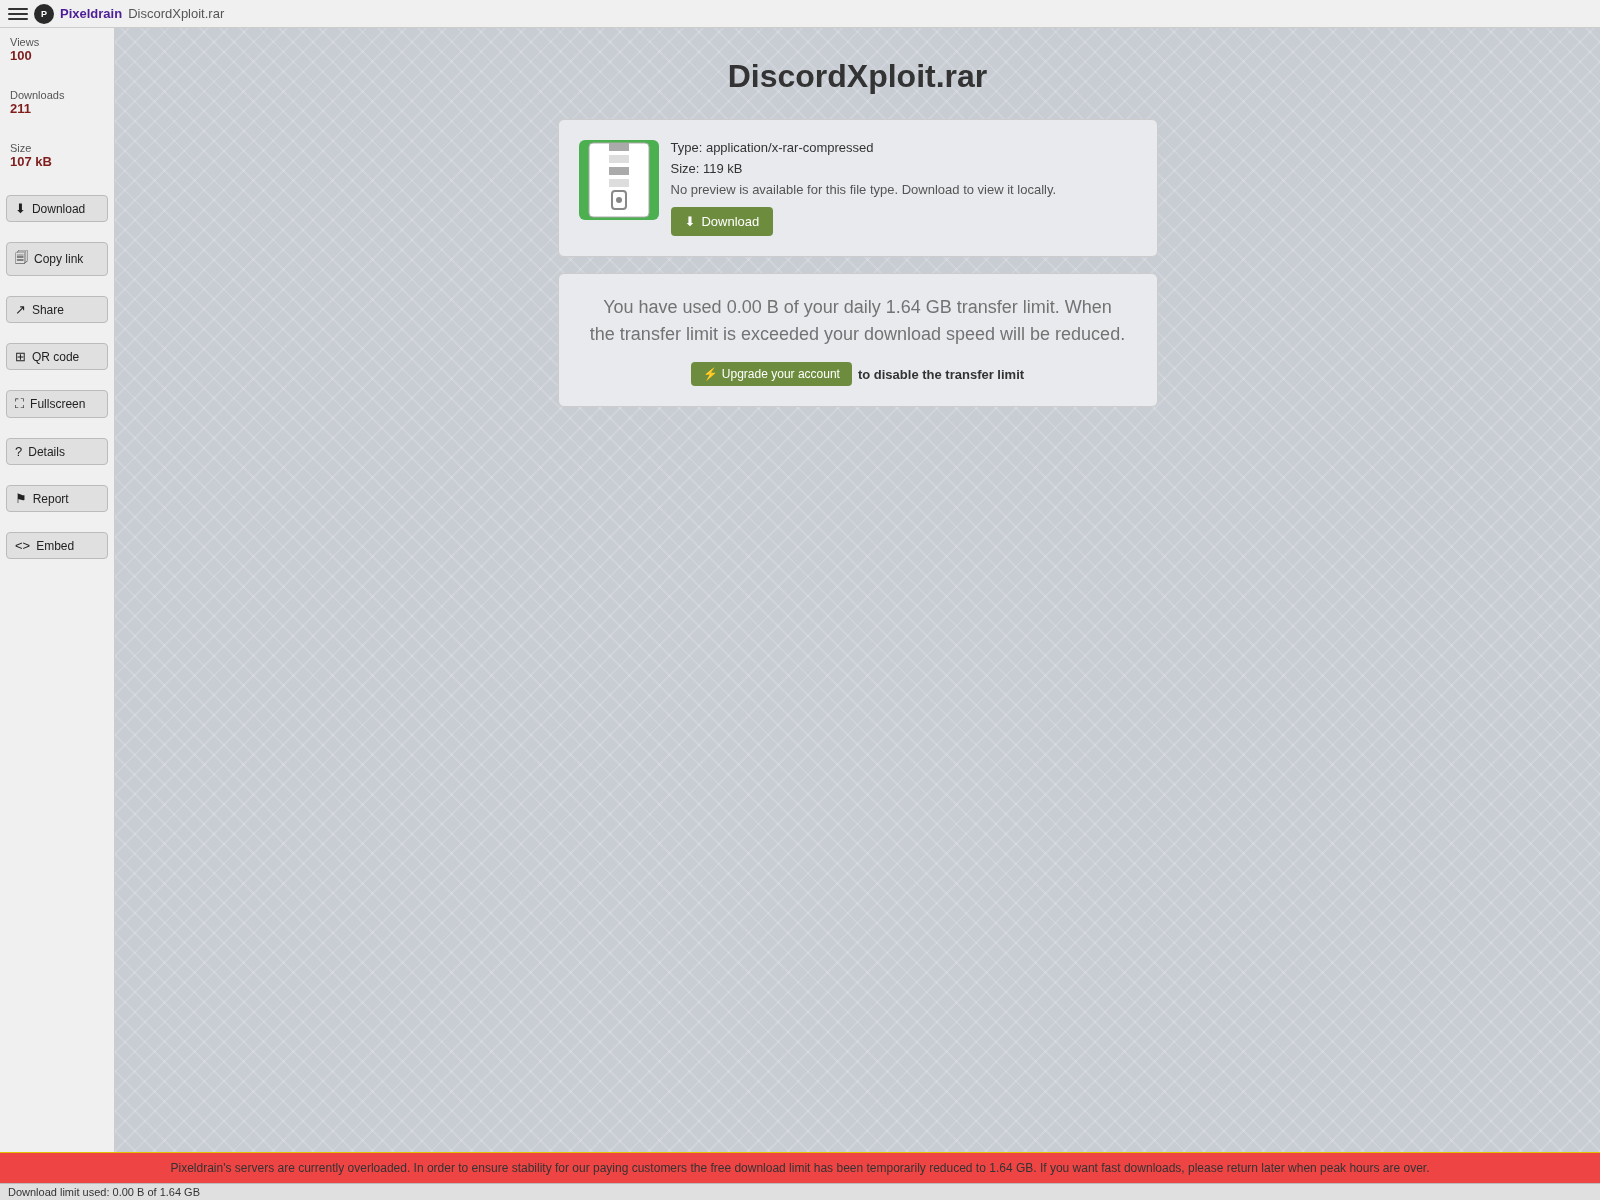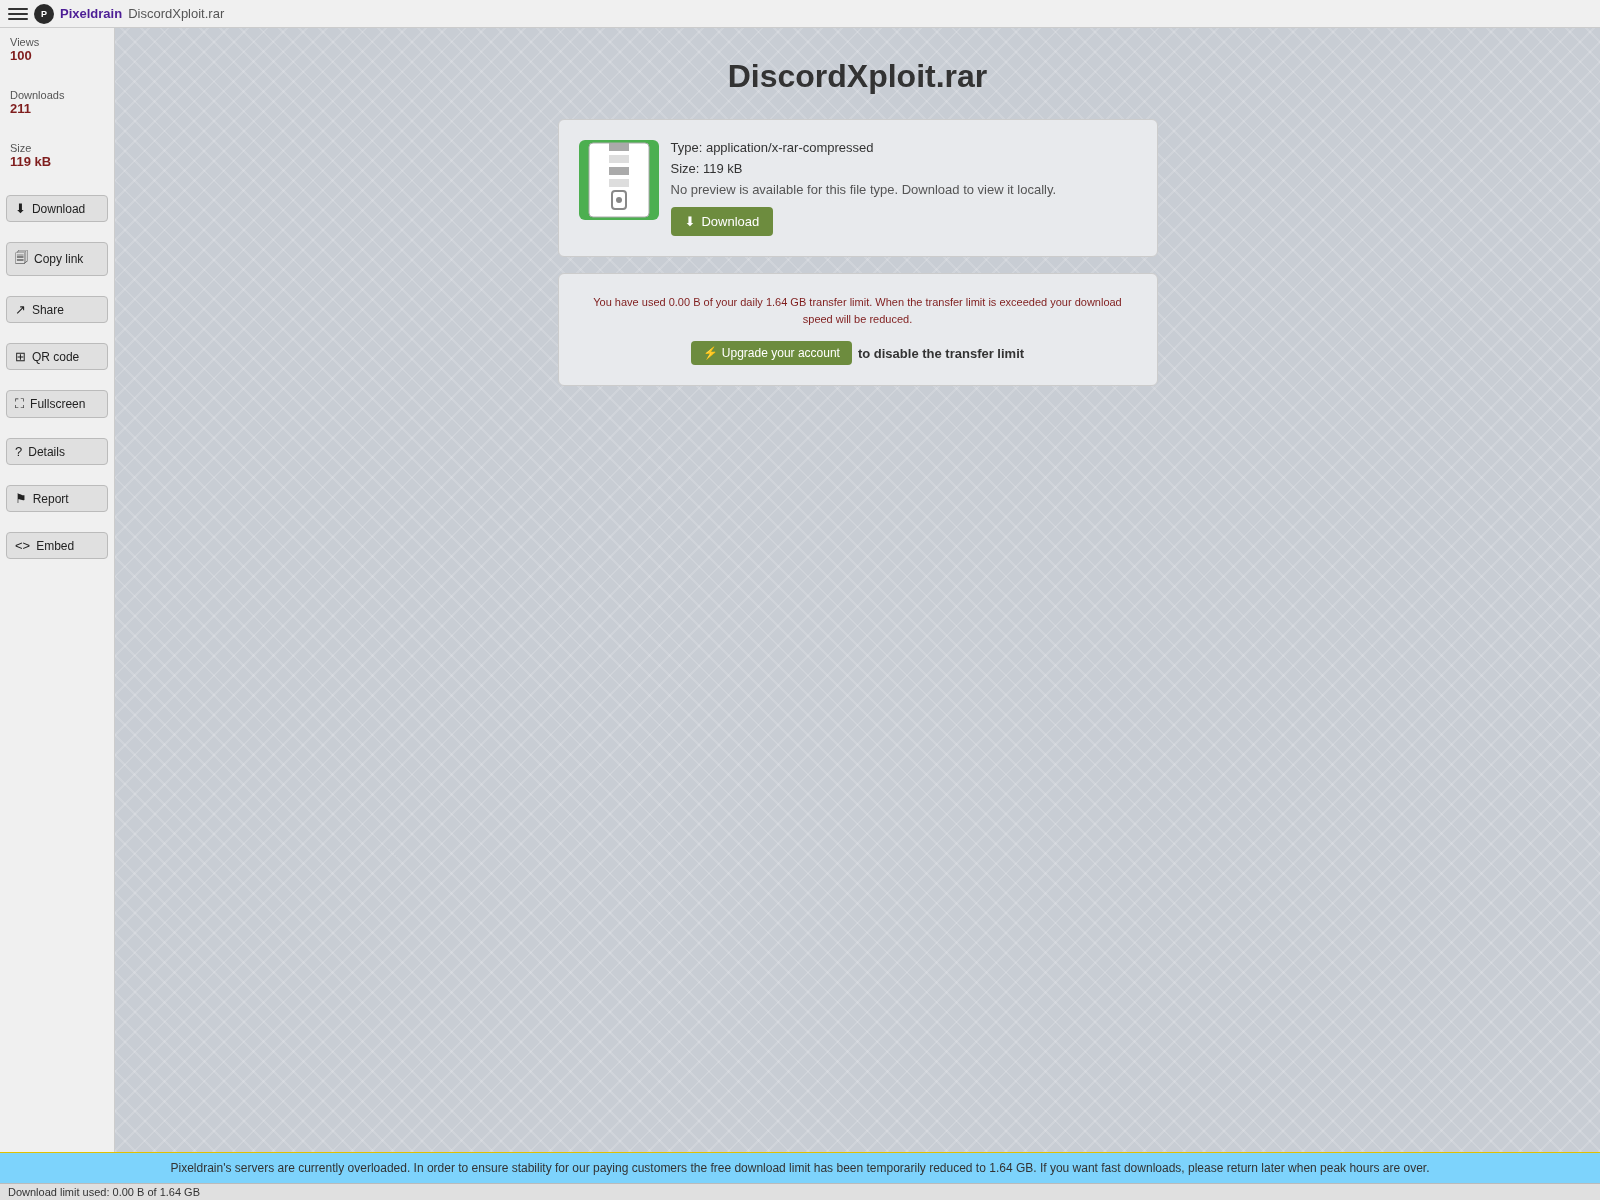--- a/index.html
+++ b/index.html
@@ -186,22 +186,22 @@
     .transfer-card {
       background: #e8eaed;
       border: 1px solid #ccc;
       border-radius: 6px;
       padding: 20px 30px;
       width: 600px;
       max-width: 100%;
       text-align: center;
     }
     .transfer-card p {
-      font-size: 11px;
-      color: #7f1d1d;
+      font-size: 18px;
+      color: #737373;
       margin-bottom: 14px;
       line-height: 1.5;
     }
     .upgrade-row {
       display: flex;
       align-items: center;
       justify-content: center;
       gap: 6px;
     }
     .upgrade-btn {
@@ -217,21 +217,21 @@
       gap: 4px;
     }
     .upgrade-text {
       font-size: 13px;
       color: #333;
       font-weight: bold;
     }
 
     
     .bottom-notif {
-      background: #7dd3fc;
+      background: #ef4444;
       border-top: 1px solid #e0c000;
       padding: 8px 16px;
       font-size: 12px;
       color: #333;
       text-align: center;
       flex-shrink: 0;
     }
 
     
     .status-bar {
@@ -263,21 +263,21 @@
     <div class="stat-group">
       <div class="stat-label">Views</div>
       <div class="stat-value">100</div>
     </div>
     <div class="stat-group">
       <div class="stat-label">Downloads</div>
       <div class="stat-value">211</div>
     </div>
     <div class="stat-group">
       <div class="stat-label">Size</div>
-      <div class="stat-value">119 kB</div>
+      <div class="stat-value">107 kB</div>
     </div>
 
     <button class="sidebar-btn">
       <span class="btn-icon">⬇</span>
       <span>Download</span>
     </button>
     <button class="sidebar-btn">
       <span class="btn-icon">🗐</span>
       <span>Copy link</span>
     </button>

